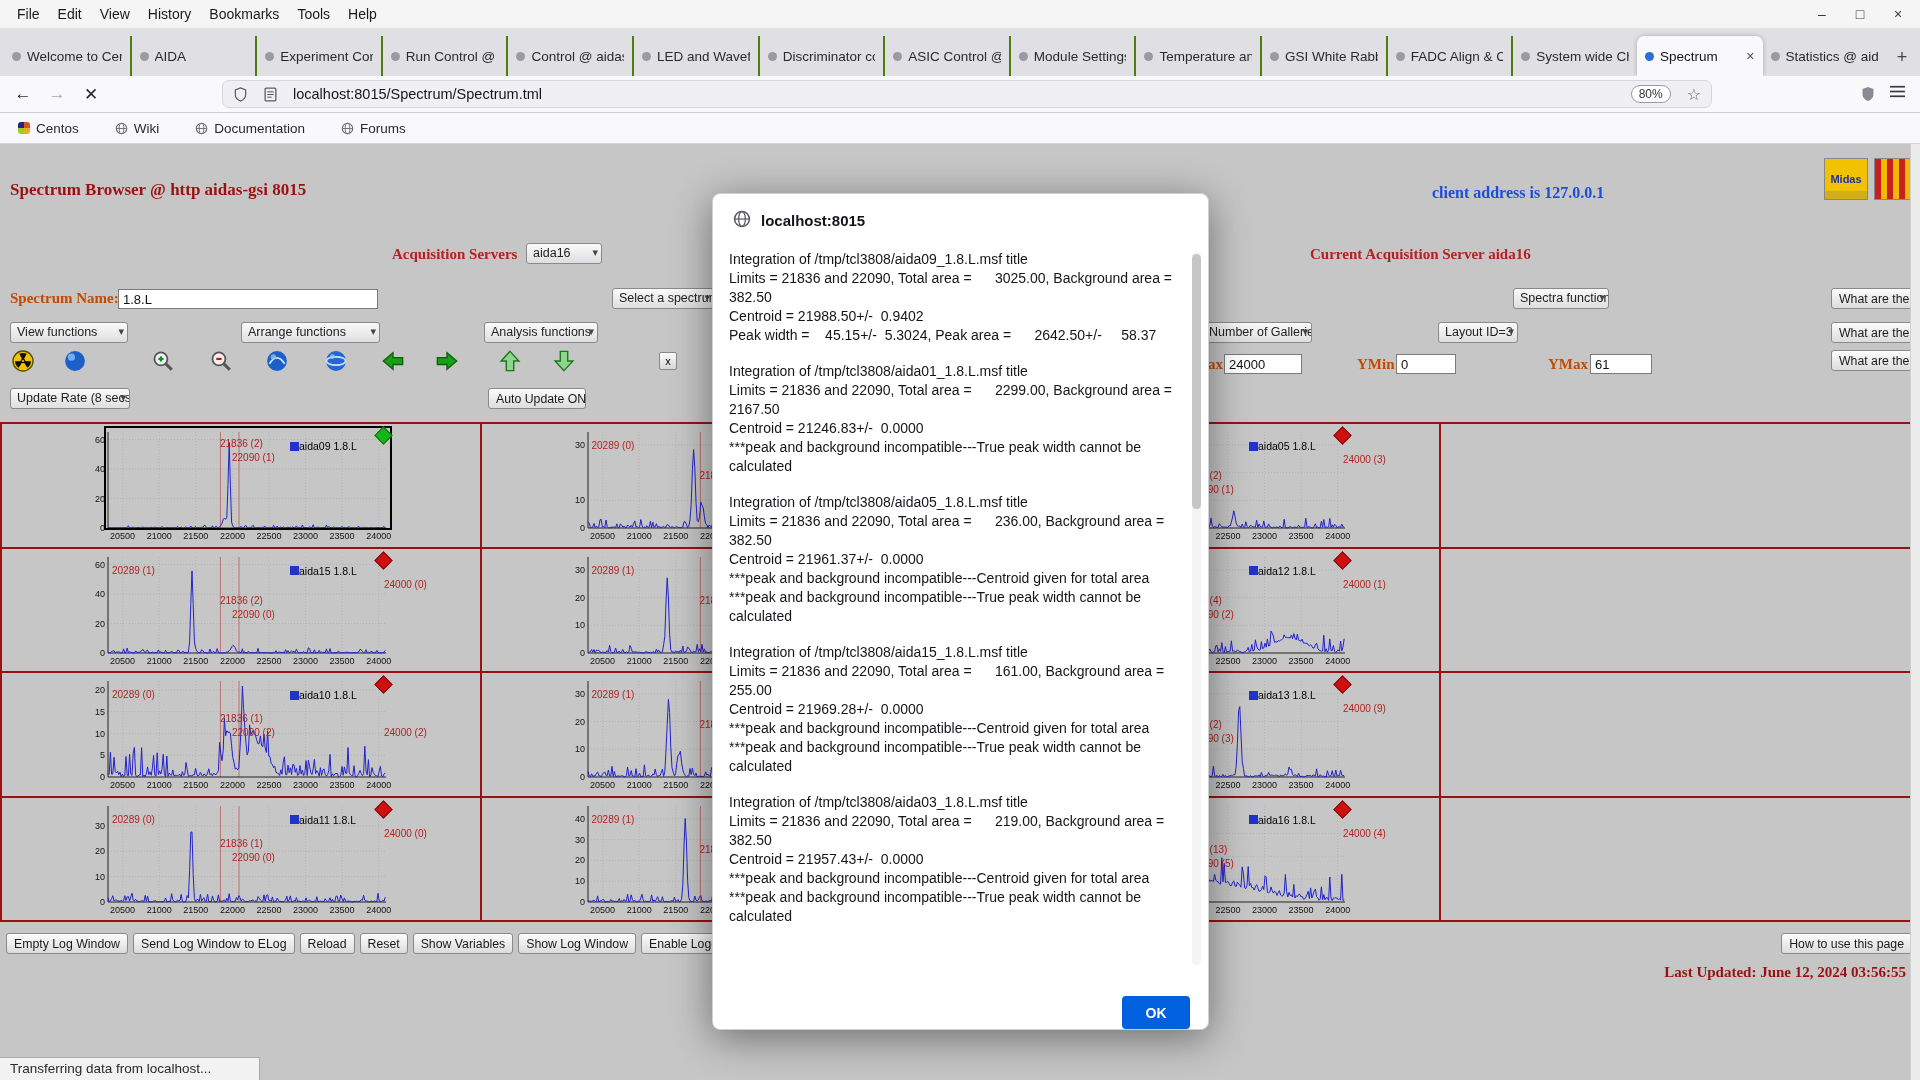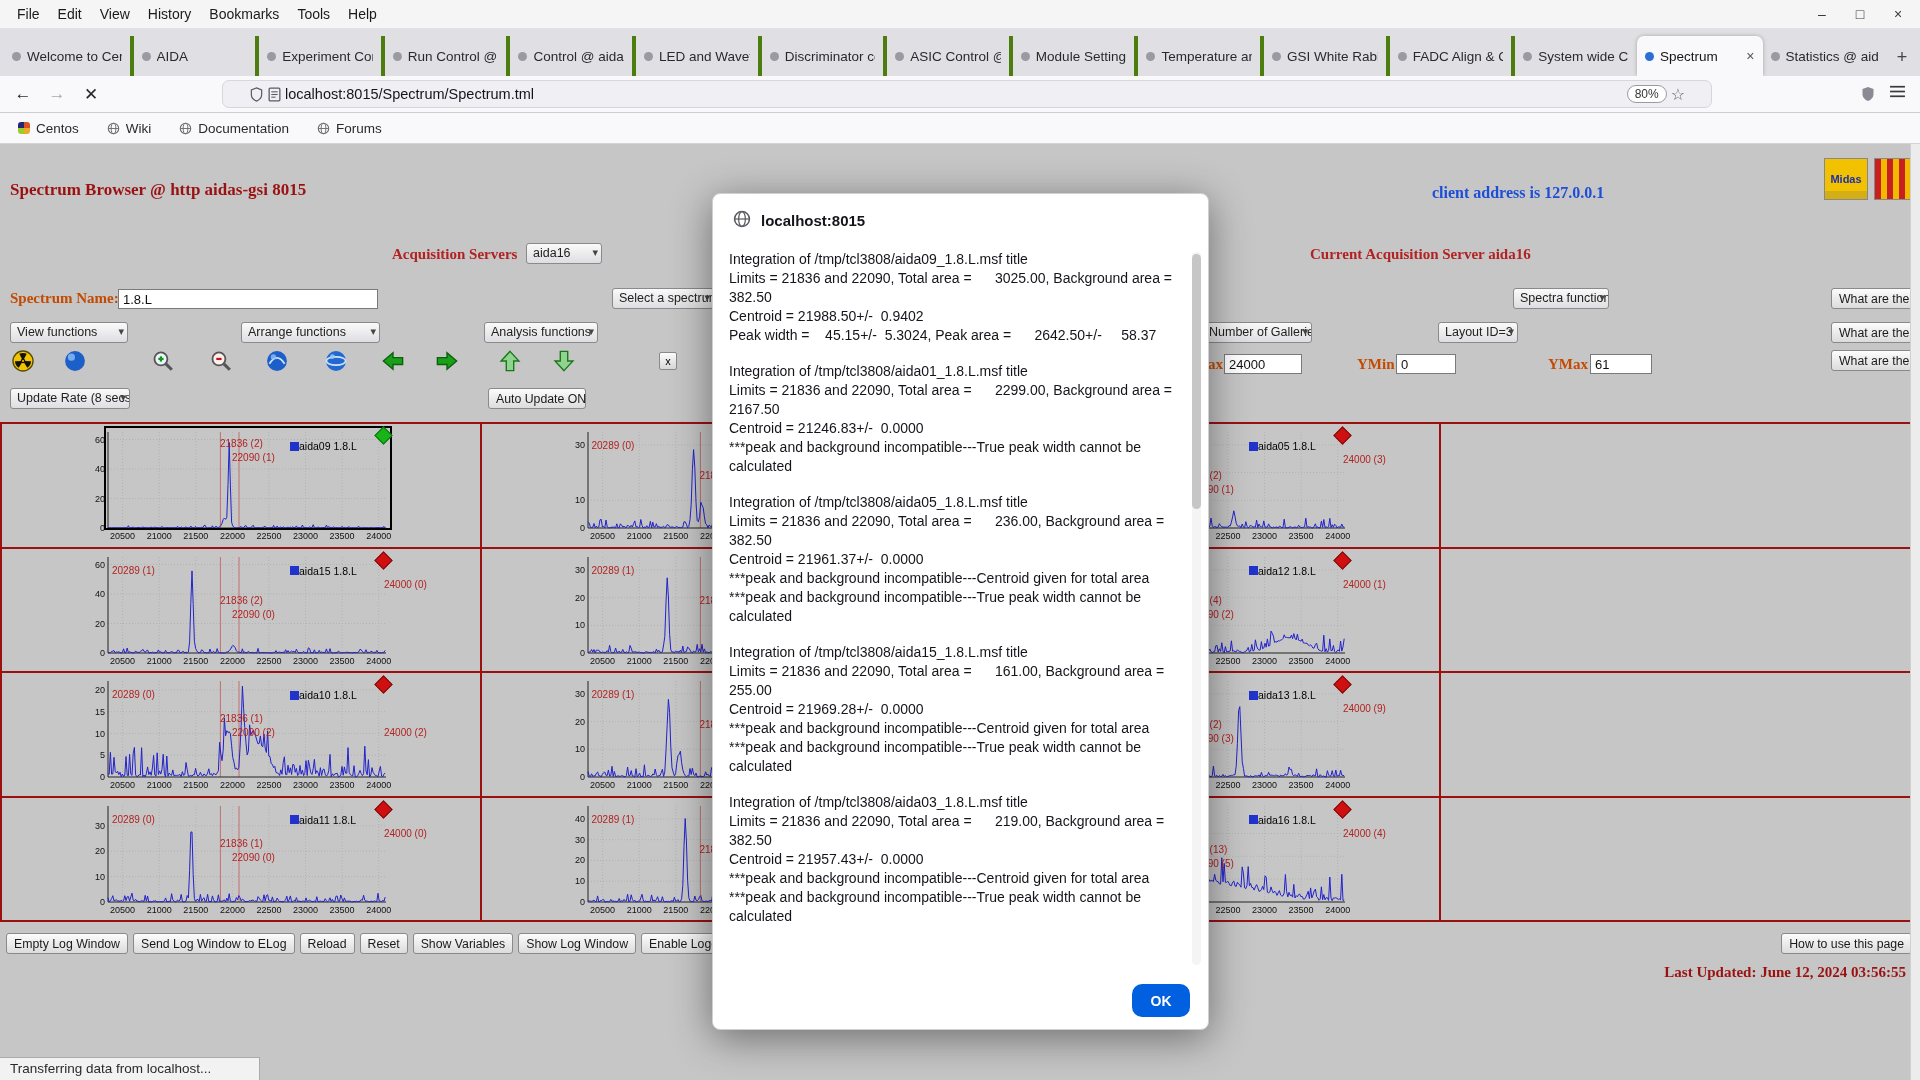--- a/index.html
+++ b/index.html
@@ -8,41 +8,41 @@
 
 
 .menubar{position:absolute;left:0;top:0;width:100%;height:29px;background:#f5f5f6;display:flex;align-items:center;border-bottom:1px solid #e2e2e6}
 .menuitems{display:flex;align-items:center;padding-left:8px}
 .menu-item{padding:3px 9px;font-size:14px;color:#1a1a1a;cursor:default}
 .winbtns{margin-left:auto;display:flex;align-items:center;gap:22px;padding-right:14px}
 .winbtn{font-size:14px;color:#3a3a3e;width:16px;text-align:center}
 
 .tabbar{position:absolute;left:0;top:29px;width:100%;height:47px;background:#dfdfe4;display:flex;align-items:flex-end}
 #tabs{display:flex;align-items:flex-end;height:100%;width:100%;padding:0 4px}
-.tab{height:40px;flex:0 1 126px;min-width:0;display:flex;align-items:center;gap:6px;padding:0 8px;border-left:4px solid #4d7c0f;font-size:13.5px;color:#2a2a2e;overflow:hidden;white-space:nowrap}
+.tab{height:40px;flex:0 1 126px;min-width:0;display:flex;align-items:center;gap:6px;padding:0 8px;border-left:2px solid #4d7c0f;font-size:13.5px;color:#2a2a2e;overflow:hidden;white-space:nowrap}
 .tab:first-child{border-left:none}
 .tab.active{background:#f9f9fb;border-left:none;border-radius:7px 7px 0 0;box-shadow:0 0 4px rgba(0,0,0,.25);color:#15141a}
 .tab.active + .tab{border-left:none}
 .fav{width:9px;height:9px;border-radius:50%;background:#9a9aa2;flex:0 0 auto}
 .favblue{background:#2b6fd4}
 .tablabel{overflow:hidden;white-space:nowrap;min-width:0}
 .tabclose{margin-left:auto;font-size:14px;color:#555;flex:0 0 auto}
 .newtab{width:28px;height:30px;display:flex;align-items:center;justify-content:center;font-size:18px;color:#444;margin-bottom:4px}
 
 .navbar{position:absolute;left:0;top:76px;width:100%;height:37px;background:#f9f9fb;border-bottom:1px solid #ccccd2;display:flex;align-items:center;gap:8px;padding:0 10px}
 .navicon{width:26px;text-align:center;font-size:17px;color:#2a2a2e}
 .dim{color:#a8a8ac}
-.urlbar{flex:1;height:28px;background:#f0f0f4;border:1px solid #d7d7db;border-radius:7px;display:flex;align-items:center;gap:4px;padding:0 26px;margin:0 140px 0 110px}
+.urlbar{flex:1;height:28px;background:#f0f0f4;border:1px solid #d7d7db;border-radius:7px;display:flex;align-items:center;gap:16px;padding:0 10px;margin:0 140px 0 110px}
 .ubicon{display:flex;align-items:center}
 .urltext{flex:1;font-size:14.5px;color:#15141a;white-space:nowrap;overflow:hidden}
 .zoompill{font-size:12px;border:1px solid #9a9aa2;border-radius:9px;padding:1px 7px;color:#333;background:#fff}
 .star{font-size:16px;color:#5b5b66}
 
 .bkbar{position:absolute;left:0;top:113px;width:100%;height:31px;background:#f9f9fb;border-bottom:1px solid #d4d4d8;display:flex;align-items:center}
-.bklist{display:flex;align-items:center;gap:12px;padding-left:10px}
+.bklist{display:flex;align-items:center;gap:20px;padding-left:10px}
 .bookmark{display:flex;align-items:center;gap:6px;font-size:13.5px;color:#2a2a2e;padding:3px 8px;border-radius:4px}
 .bmicon{display:flex;align-items:center}
 .centdot{width:12px;height:12px;border-radius:3px;background:conic-gradient(#d9541e 0 25%,#efa72e 0 50%,#9ccd2a 0 75%,#262577 0)}
 
 
 .page{position:absolute;left:0;top:144px;right:0;bottom:0;background:#c6c6c6}
 .pgtitle{position:absolute;left:10px;top:36px;font:bold 17px "Liberation Serif",serif;color:#9b1111}
 .clientaddr{position:absolute;left:1432px;top:40px;font:bold 16px "Liberation Serif",serif;color:#1d4ed8}
 .logos{position:absolute;right:6px;top:14px;display:flex;gap:6px}
 .logo1{width:44px;height:42px;background:#f2c200;border:1px solid #888;color:#1a2fae;font:bold 11px "Liberation Sans",sans-serif;display:flex;align-items:center;justify-content:center;box-shadow:inset 0 -8px 0 #1a2fae22}
@@ -110,21 +110,21 @@
 .dred{background:#d01010;border:1px solid #7d0d0d}
 .dgreen{background:#17b517;border:1px solid #0c720c}
 
 
 .dlg{position:absolute;left:calc(50% - 248px);top:193px;width:497px;height:837px;background:#fff;border:1px solid #cfcfd4;border-radius:8px;box-shadow:0 8px 40px rgba(0,0,0,.45);z-index:100}
 .dlghead{display:flex;align-items:center;gap:10px;padding:16px 20px 8px;font-size:15px;font-weight:700;color:#15141a}
 .dlgbody{position:absolute;top:56px;bottom:64px;left:16px;right:36px;overflow:hidden;font-size:14px;line-height:19px;color:#15141a}
 .dblock{white-space:pre-wrap;word-wrap:break-word;margin-bottom:17px}
 .dlgscroll{position:absolute;right:7px;top:58px;bottom:64px;width:9px;background:#f4f4f4;border-radius:5px}
 .dlgthumb{position:absolute;top:2px;left:0;width:9px;height:255px;background:#c6c6c6;border-radius:5px}
-.okbtn{position:absolute;right:18px;bottom:12px;width:58px;height:33px;background:#0060df;color:#fff;border:none;border-radius:10px;font-size:14px;font-weight:700;font-family:"Liberation Sans",sans-serif}
+.okbtn{position:absolute;right:18px;bottom:0;width:68px;height:33px;background:#0060df;color:#fff;border:none;border-radius:4px;font-size:14px;font-weight:700;font-family:"Liberation Sans",sans-serif}
 
 
 .statusbar{position:absolute;left:0;bottom:0;height:23px;background:#f2f2f2;border-top:1px solid #aaa;border-right:1px solid #aaa;font-size:13.5px;color:#2a2a2e;padding:3px 10px;z-index:60;min-width:260px}
 </style>
 </head>
 <body>
 
 <div class="menubar">
   <div id="menu-items" class="menuitems">
       <div class="menu-item">File</div>

